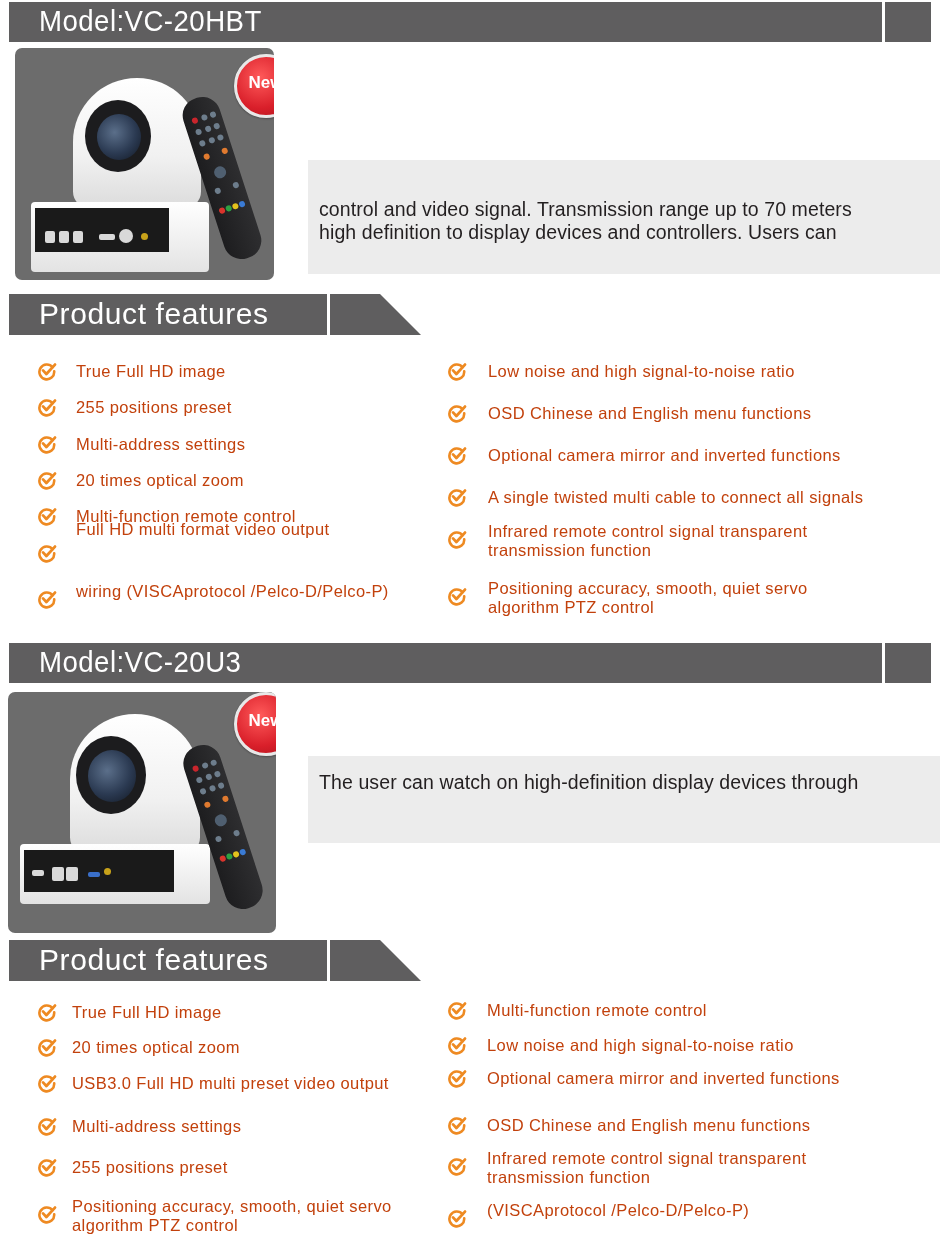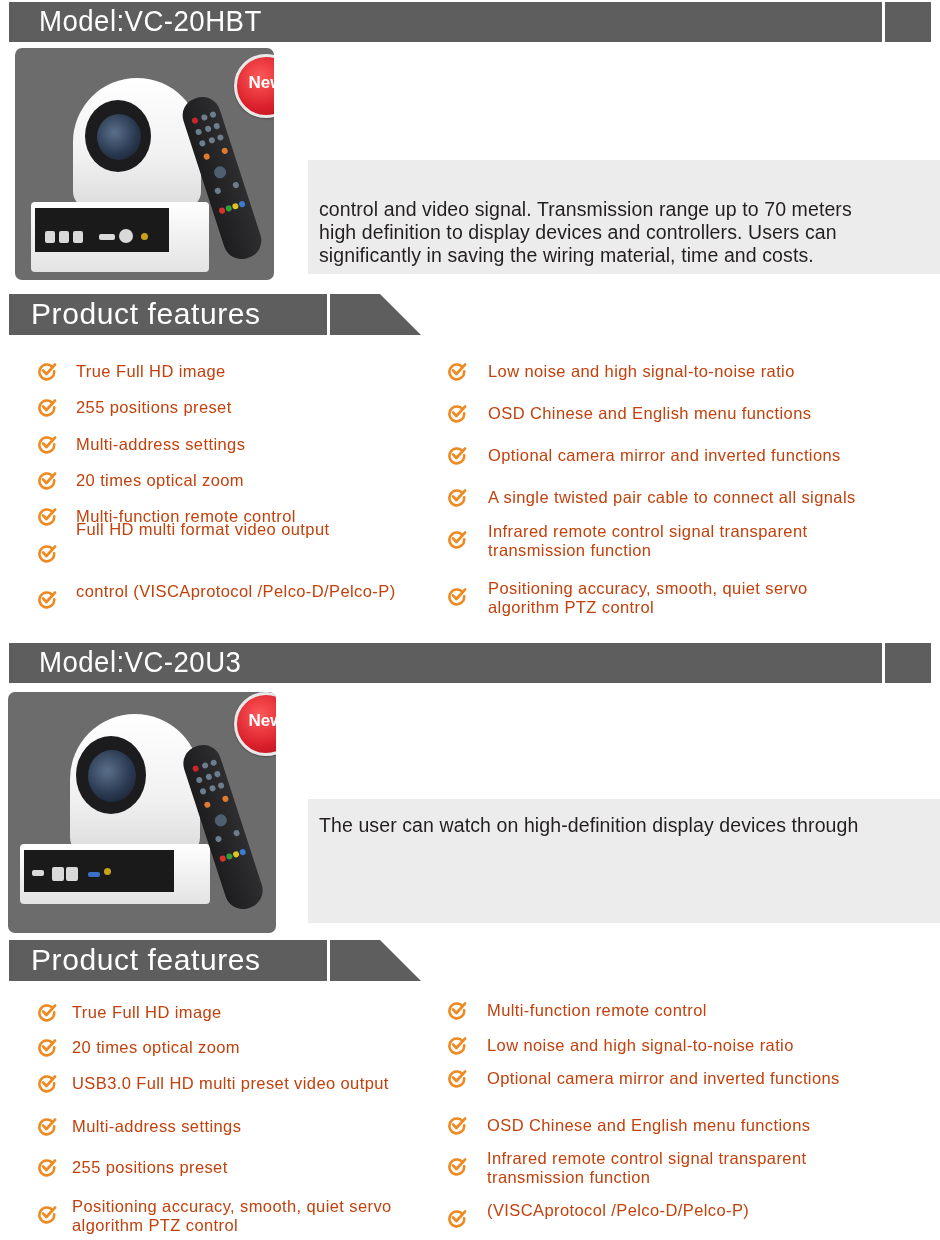--- a/index.html
+++ b/index.html
@@ -32,21 +32,21 @@
   .new-badge span { position:absolute; left:0; right:0; top:16px; text-align:center; color:#fff;
                     font-weight:bold; font-size:17px; }
 
   
   .desc { position:absolute; background:#ececec; }
   .desc p { margin:0; position:absolute; left:11px; font-size:19.5px; line-height:23px; color:#231f20;
             letter-spacing:0.1px; }
 
   
   .feat-bar { position:absolute; left:9px; width:318px; height:41px; background:#5f5e5f; }
-  .feat-bar .title { position:absolute; left:22px; top:3px; font-size:30px; color:#fff; letter-spacing:0.6px; }
+  .feat-bar .title { position:absolute; left:30px; top:3px; font-size:30px; color:#fff; letter-spacing:0.6px; }
 
   
   .feat { position:absolute; font-size:16.5px; line-height:19px; color:#c2410c; letter-spacing:0.4px; }
   .check { position:absolute; width:20px; height:20px; }
 </style>
 </head>
 <body>
 
 <div class="model-bar" style="top:2px;">
   <div class="title">Model:VC-20HBT</div>
@@ -86,21 +86,20 @@
       <div class="btn" style="left:27px; top:112px; background:#3a7bd5;"></div>
   </div>
   <div class="new-badge" style="left:219px; top:6px;">
     <span>New</span>
   </div>
 </div>
 
 <div class="desc" style="left:308px; top:160px; width:632px; height:114px;">
   <p style="top:38px;">control and video signal. Transmission range up to 70 meters</p>
   <p style="top:61px;">high definition to display devices and controllers. Users can</p>
-  <p style="top:84px;">significantly in saving the wiring material, time and costs.</p>
 </div>
 
 <div class="feat-bar" style="top:294px;">
   <div class="title">Product features</div>
 </div>
 <svg class="abs" style="left:330px; top:294px;" width="92" height="41">
   <polygon points="0,0 50,0 91,41 0,41" fill="#5f5e5f"></polygon>
 </svg>
 
 <div id="p1-left">
@@ -144,21 +143,21 @@
         <path d="M6 9.4 L9.4 13 L18 3.6" fill="none" stroke="#ee8a22" stroke-width="2.8" stroke-linecap="round" stroke-linejoin="round"></path>
       </svg></span>
     <div class="feat" style="left: 76px; top: 520px;">
       <div>Full HD multi format video output</div>
     </div>
     <span class="check" style="left: 37px; top: 589px;"><svg viewBox="0 0 20 20" width="20" height="20">
         <path d="M15.5 6.2 A7.4 7.4 0 1 0 17.2 10.4" fill="none" stroke="#ee8a22" stroke-width="2.6" stroke-linecap="round"></path>
         <path d="M6 9.4 L9.4 13 L18 3.6" fill="none" stroke="#ee8a22" stroke-width="2.8" stroke-linecap="round" stroke-linejoin="round"></path>
       </svg></span>
     <div class="feat" style="left: 76px; top: 582px;">
-      <div>control (VISCAprotocol /Pelco-D/Pelco-P)</div>
+      <div>wiring (VISCAprotocol /Pelco-D/Pelco-P)</div>
     </div>
   </div>
 
 <div id="p1-right">
     <span class="check" style="left: 447px; top: 361px;"><svg viewBox="0 0 20 20" width="20" height="20">
         <path d="M15.5 6.2 A7.4 7.4 0 1 0 17.2 10.4" fill="none" stroke="#ee8a22" stroke-width="2.6" stroke-linecap="round"></path>
         <path d="M6 9.4 L9.4 13 L18 3.6" fill="none" stroke="#ee8a22" stroke-width="2.8" stroke-linecap="round" stroke-linejoin="round"></path>
       </svg></span>
     <div class="feat" style="left: 488px; top: 362px;">
       <div>Low noise and high signal-to-noise ratio</div>
@@ -175,21 +174,21 @@
         <path d="M6 9.4 L9.4 13 L18 3.6" fill="none" stroke="#ee8a22" stroke-width="2.8" stroke-linecap="round" stroke-linejoin="round"></path>
       </svg></span>
     <div class="feat" style="left: 488px; top: 446px;">
       <div>Optional camera mirror and inverted functions</div>
     </div>
     <span class="check" style="left: 447px; top: 487px;"><svg viewBox="0 0 20 20" width="20" height="20">
         <path d="M15.5 6.2 A7.4 7.4 0 1 0 17.2 10.4" fill="none" stroke="#ee8a22" stroke-width="2.6" stroke-linecap="round"></path>
         <path d="M6 9.4 L9.4 13 L18 3.6" fill="none" stroke="#ee8a22" stroke-width="2.8" stroke-linecap="round" stroke-linejoin="round"></path>
       </svg></span>
     <div class="feat" style="left: 488px; top: 488px;">
-      <div>A single twisted pair cable to connect all signals</div>
+      <div>A single twisted multi cable to connect all signals</div>
     </div>
     <span class="check" style="left: 447px; top: 529px;"><svg viewBox="0 0 20 20" width="20" height="20">
         <path d="M15.5 6.2 A7.4 7.4 0 1 0 17.2 10.4" fill="none" stroke="#ee8a22" stroke-width="2.6" stroke-linecap="round"></path>
         <path d="M6 9.4 L9.4 13 L18 3.6" fill="none" stroke="#ee8a22" stroke-width="2.8" stroke-linecap="round" stroke-linejoin="round"></path>
       </svg></span>
     <div class="feat" style="left: 488px; top: 522px;">
       <div>Infrared remote control signal transparent</div>
       <div>transmission function</div>
     </div>
     <span class="check" style="left: 447px; top: 586px;"><svg viewBox="0 0 20 20" width="20" height="20">
@@ -236,21 +235,21 @@
     <div class="btn" style="left:6px; top:112px; background:#d9342c;"></div>
       <div class="btn" style="left:13px; top:112px; background:#2ea043;"></div>
     <div class="btn" style="left:20px; top:112px; background:#e3c21d;"></div>
       <div class="btn" style="left:27px; top:112px; background:#3a7bd5;"></div>
   </div>
   <div class="new-badge" style="left:226px; top:0px;">
     <span>New</span>
   </div>
 </div>
 
-<div class="desc" style="left:308px; top:799px; width:632px; height:124px;">
+<div class="desc" style="left:308px; top:756px; width:632px; height:87px;">
   <p style="top:15px;">The user can watch on high-definition display devices through</p>
 </div>
 
 <div class="feat-bar" style="top:940px;">
   <div class="title">Product features</div>
 </div>
 <svg class="abs" style="left:330px; top:940px;" width="92" height="41">
   <polygon points="0,0 50,0 91,41 0,41" fill="#5f5e5f"></polygon>
 </svg>
 

